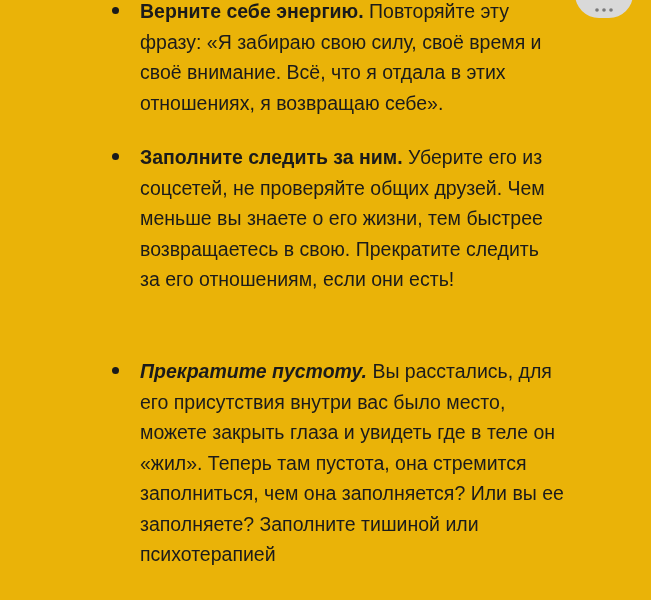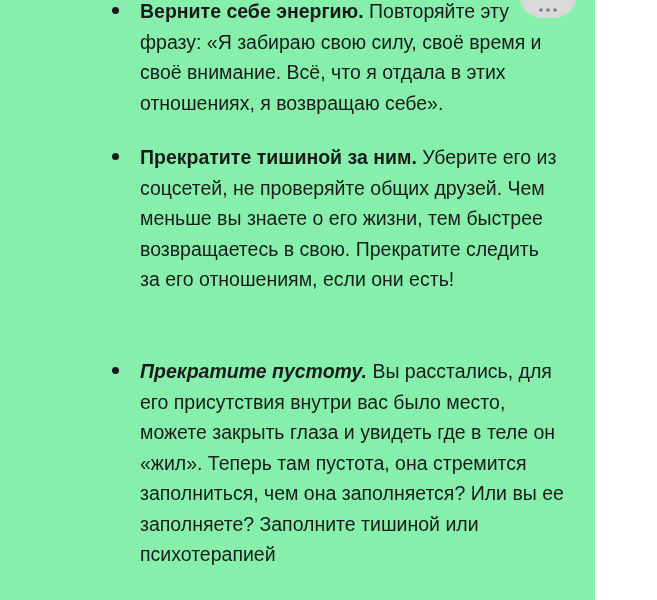--- a/index.html
+++ b/index.html
@@ -9,23 +9,23 @@
   }
   body {
     width: 657px;
     height: 600px;
     overflow: hidden;
     font-family: "Liberation Sans", sans-serif;
     color: #1a1a1a;
   }
   .page {
     position: relative;
-    width: 595px;
+    width: 651px;
     height: 600px;
-    background: #86efac;
+    background: #eab308;
     text-decoration: underline;
   }
   
   .corner-chip {
     position: absolute;
     top: -30px;
     right: 18px;
     width: 58px;
     height: 48px;
     border-radius: 24px;
@@ -95,21 +95,21 @@
   <div class="content">
 
     <div class="block-1">
       <div class="blk">
         <p class="para"><span class="lead-bold">Верните себе энергию.</span><span> Повторяйте эту фразу: «Я забираю свою силу, своё время и своё внимание. Всё, что я отдала в этих отношениях, я возвращаю себе».</span></p>
       </div>
     </div>
 
     <div class="block-2">
       <div class="blk">
-        <p class="para"><span class="lead-bold">Прекратите тишиной за ним.</span><span> Уберите его из соцсетей, не проверяйте общих друзей. Чем меньше вы знаете о его жизни, тем быстрее возвращаетесь в свою. Прекратите следить за его отношениям, если они есть!</span></p>
+        <p class="para"><span class="lead-bold">Заполните следить за ним.</span><span> Уберите его из соцсетей, не проверяйте общих друзей. Чем меньше вы знаете о его жизни, тем быстрее возвращаетесь в свою. Прекратите следить за его отношениям, если они есть!</span></p>
       </div>
     </div>
 
     <div class="block-3">
       <div class="blk">
         <p class="para"><span class="lead-bold-italic">Прекратите пустоту.</span><span> Вы расстались, для его присутствия внутри вас было место, можете закрыть глаза и увидеть где в теле он «жил». Теперь там пустота, она стремится заполниться, чем она заполняется? Или вы ее заполняете? Заполните тишиной или психотерапией</span></p>
       </div>
     </div>
 
   </div>

